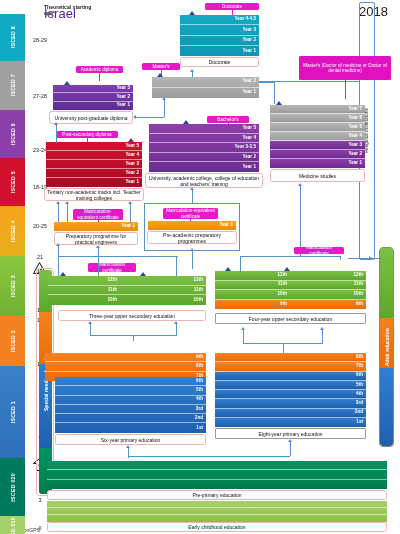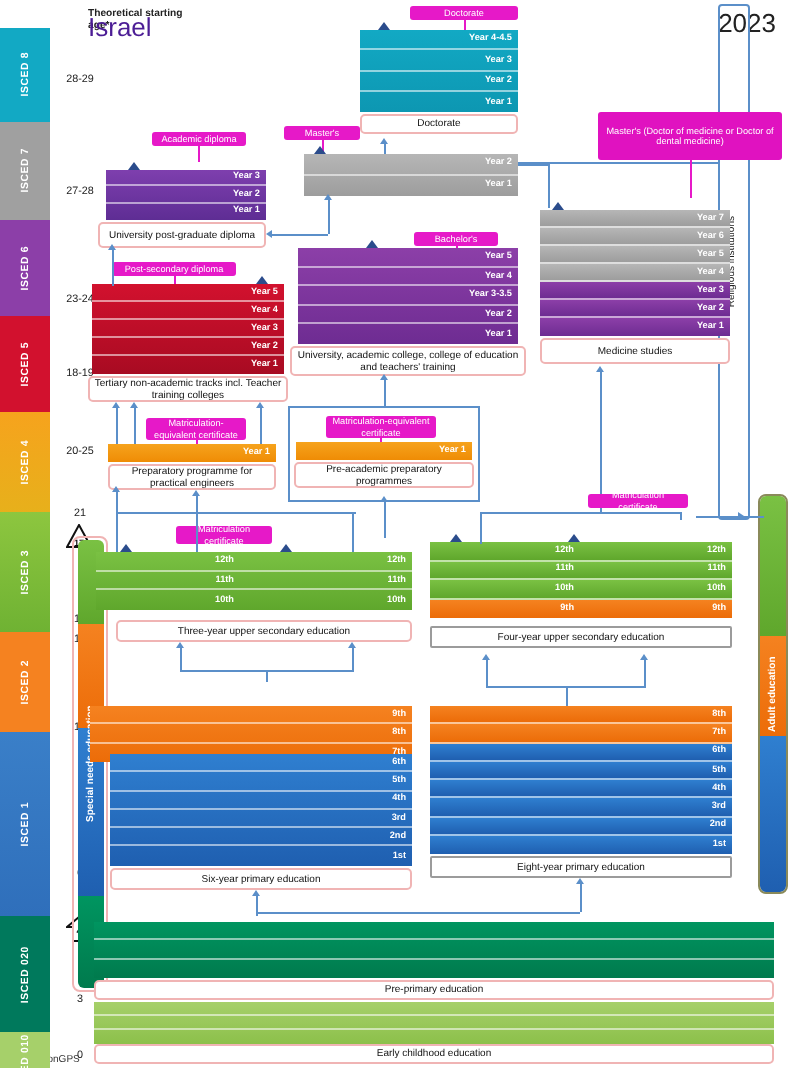--- a/index.html
+++ b/index.html
@@ -158,21 +158,21 @@
     text-align:center; font-size:4.6px; color:#111; font-weight:bold; font-style:normal;
   }
 </style>
 </head>
 <body>
 
 <div id="root">
 
   <div class="axis-title">Theoretical starting age*</div>
   <div class="country-title">Israel</div>
-  <div class="year-title">2023</div>
+  <div class="year-title">2018</div>
   <div class="credit">© EducationGPS</div>
 
   <div class="isced-spine">
     <div class="isced-band" style="top:0px;height:47px;background:#12a9c4;">
       <span>ISCED 8</span>
       </div>
     <div class="isced-band" style="top:47px;height:49px;background:#a0a0a0;">
       <span>ISCED 7</span>
       </div>
     <div class="isced-band" style="top:96px;height:48px;background:#8c3fa8;">

